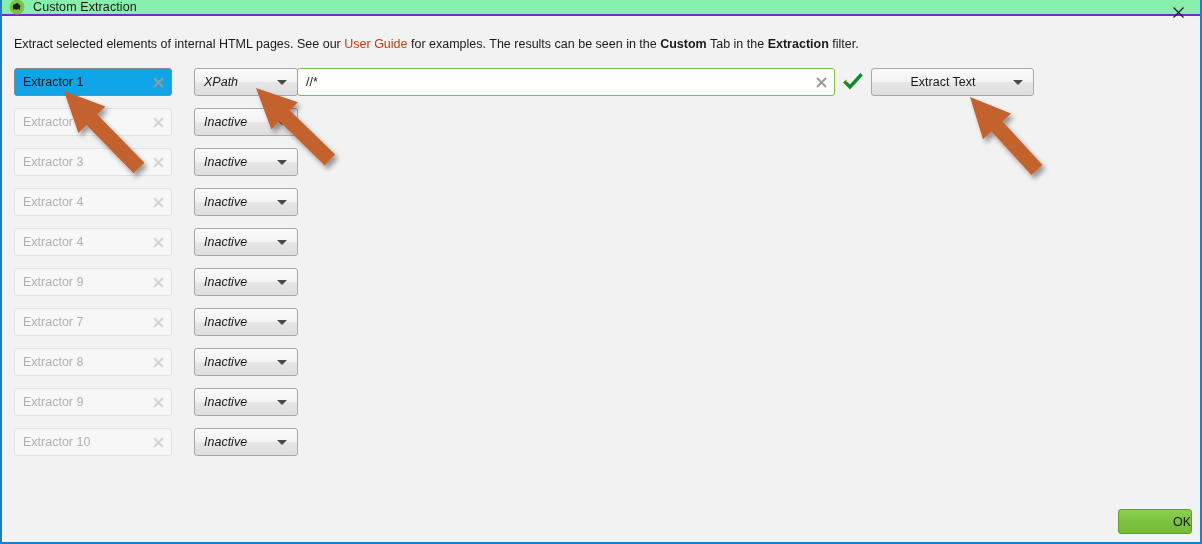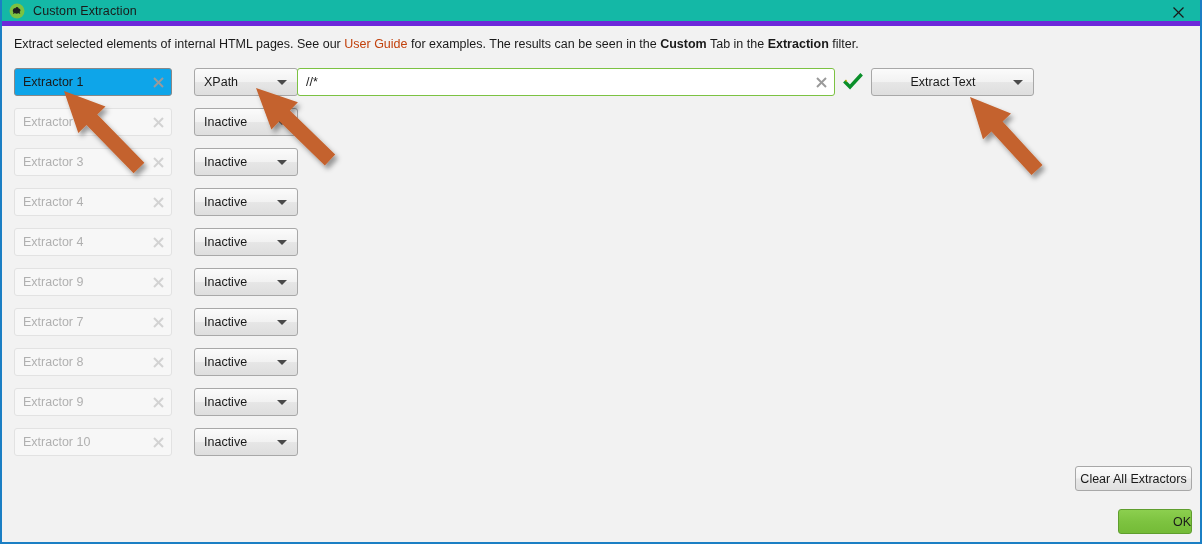--- a/index.html
+++ b/index.html
@@ -20,23 +20,23 @@
     border-right: 2px solid #1b7fc4;
     border-bottom: 2px solid #1b7fc4;
     border-top: 0;
     overflow: hidden;
   }
 
   
   #titlebar {
     position: absolute;
     top: 0; left: 0; right: 0;
-    height: 26px;
-    background: #14b8a6;
-    border-bottom: 5px solid #6d28d9;
+    height: 16px;
+    background: #86efac;
+    border-bottom: 2px solid #6d28d9;
     display: flex;
     align-items: center;
   }
   #app-icon {
     width: 16px; height: 16px;
     margin-left: 7px;
     flex: 0 0 auto;
     position: relative;
   }
   #title-text {
@@ -130,21 +130,21 @@
   .combo .combo-label { flex: 1 1 auto; white-space: nowrap; }
   .combo .caret {
     flex: 0 0 auto;
     width: 0; height: 0;
     border-left: 5px solid transparent;
     border-right: 5px solid transparent;
     border-top: 5px solid #4a4a4a;
     margin-left: 8px;
     margin-right: 4px;
   }
-  .type-combo { left: 180px; width: 104px; }
+  .type-combo { left: 180px; width: 104px; font-style: italic; }
 
   .value-field {
     position: absolute;
     left: 283px;
     top: 0;
     width: 538px;
     height: 28px;
     background: #ffffff;
     border: 1px solid #7cc242;
     border-radius: 3px;
@@ -395,23 +395,20 @@
             </svg>
           </span>
         </div>
         <div class="combo type-combo">
           <span class="combo-label">Inactive</span>
           <span class="caret"></span>
         </div>
       </div>
     </div>
 
-  <div id="clear-all-btn">
-    <span>Clear All Extractors</span>
-  </div>
   <div id="ok-btn">
     <span>OK</span>
   </div>
 
   <svg class="arrow-layer" id="arrow-layer" width="1202" height="544" viewBox="0 0 1202 544">
       <defs>
         <filter id="ashadow" x="-40%" y="-40%" width="200%" height="200%">
           <feDropShadow dx="3" dy="4" stdDeviation="2.5" flood-color="#000000" flood-opacity="0.38"></feDropShadow>
         </filter>
       </defs>

